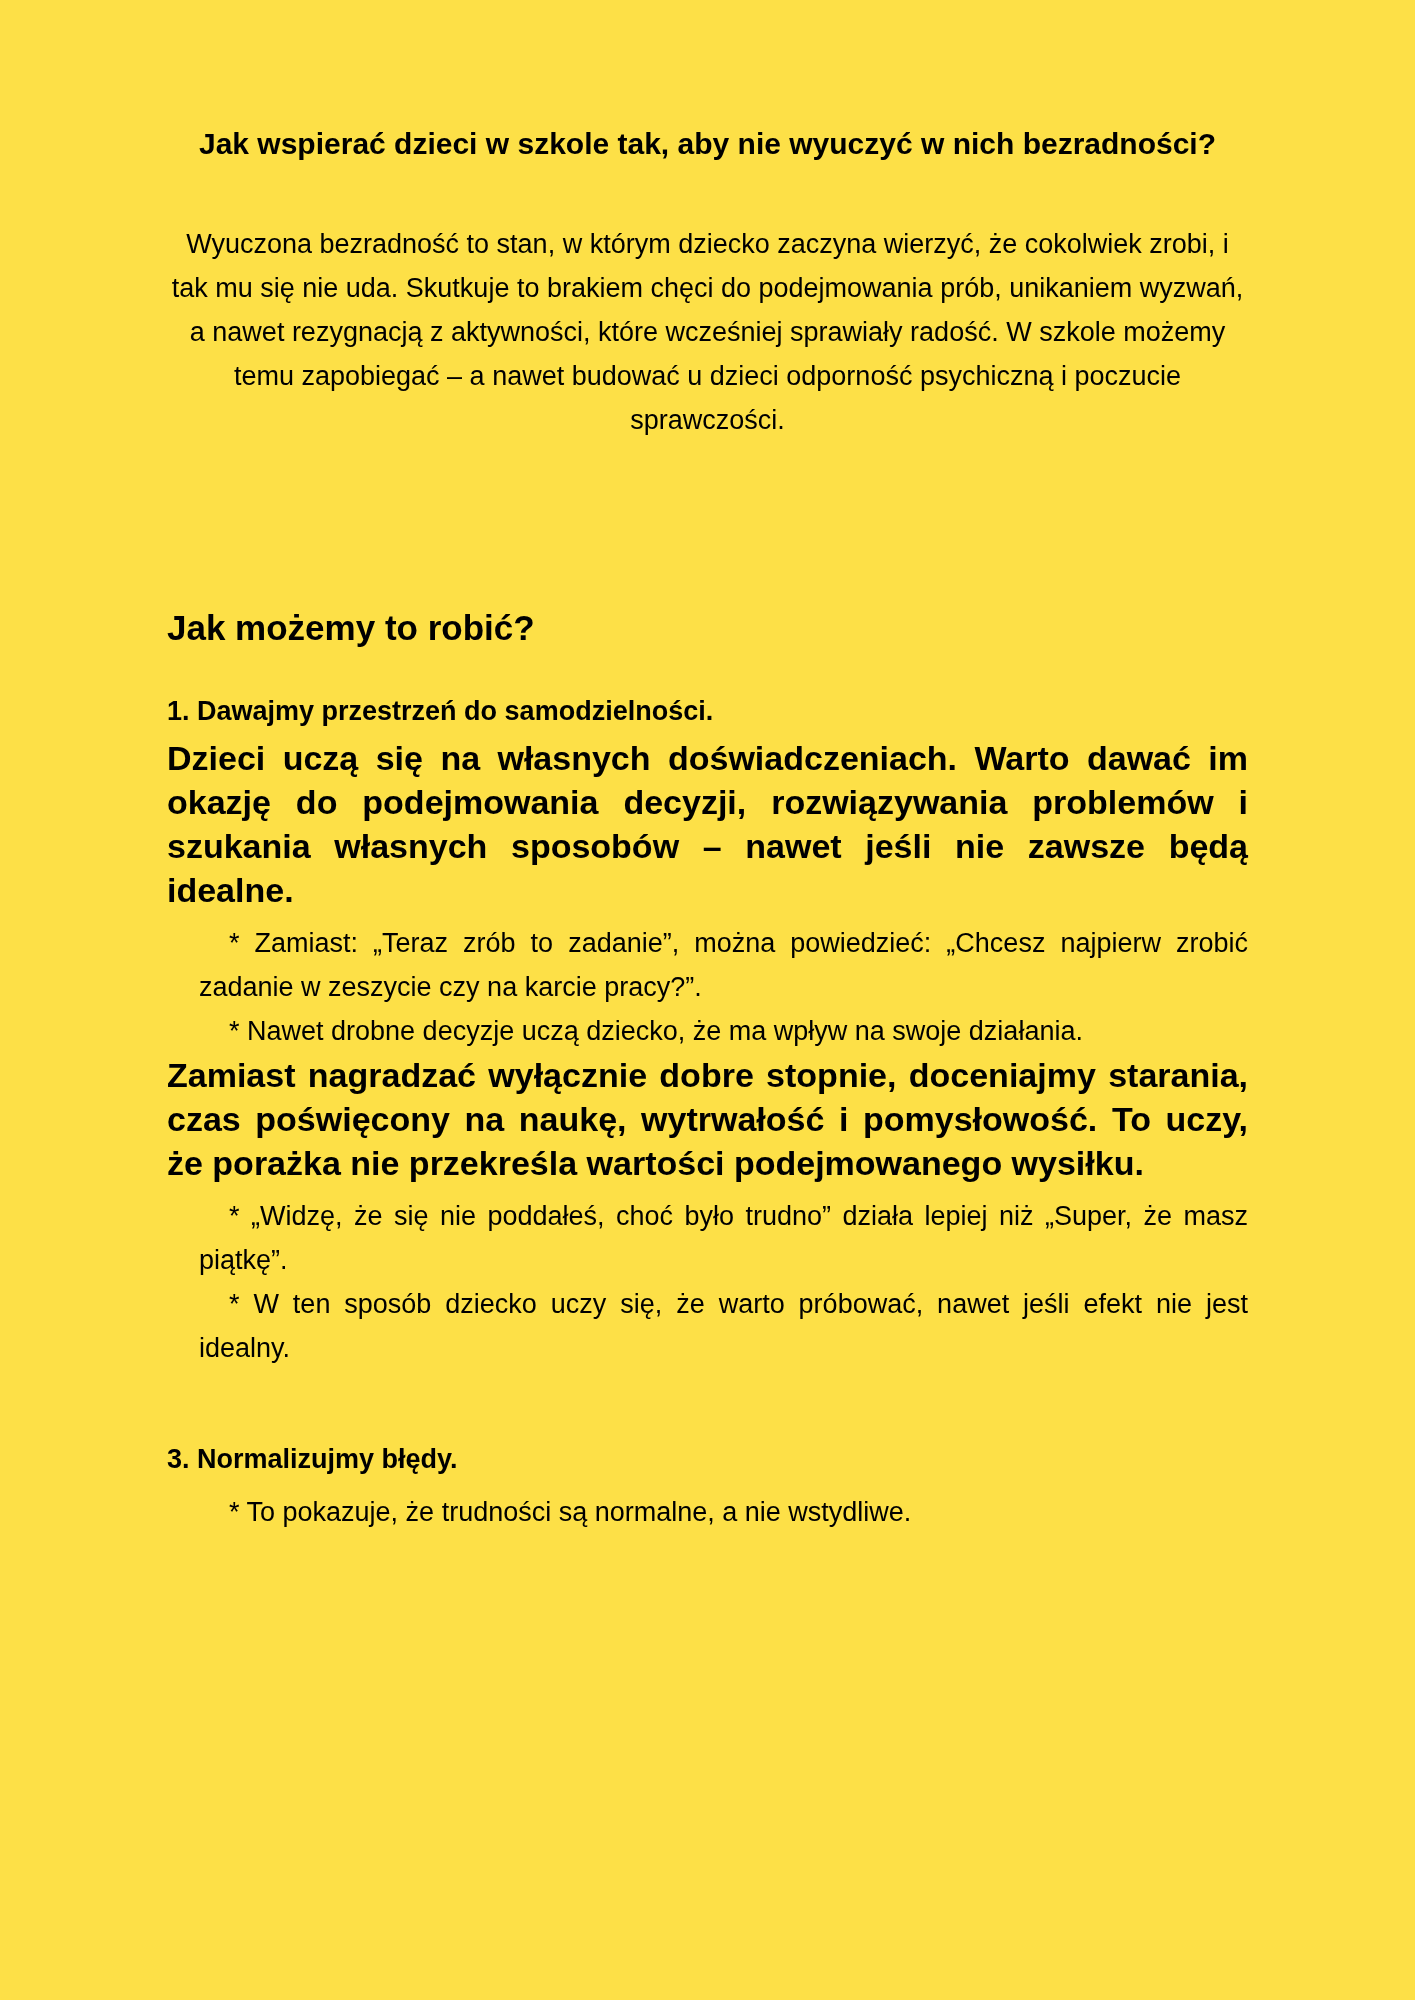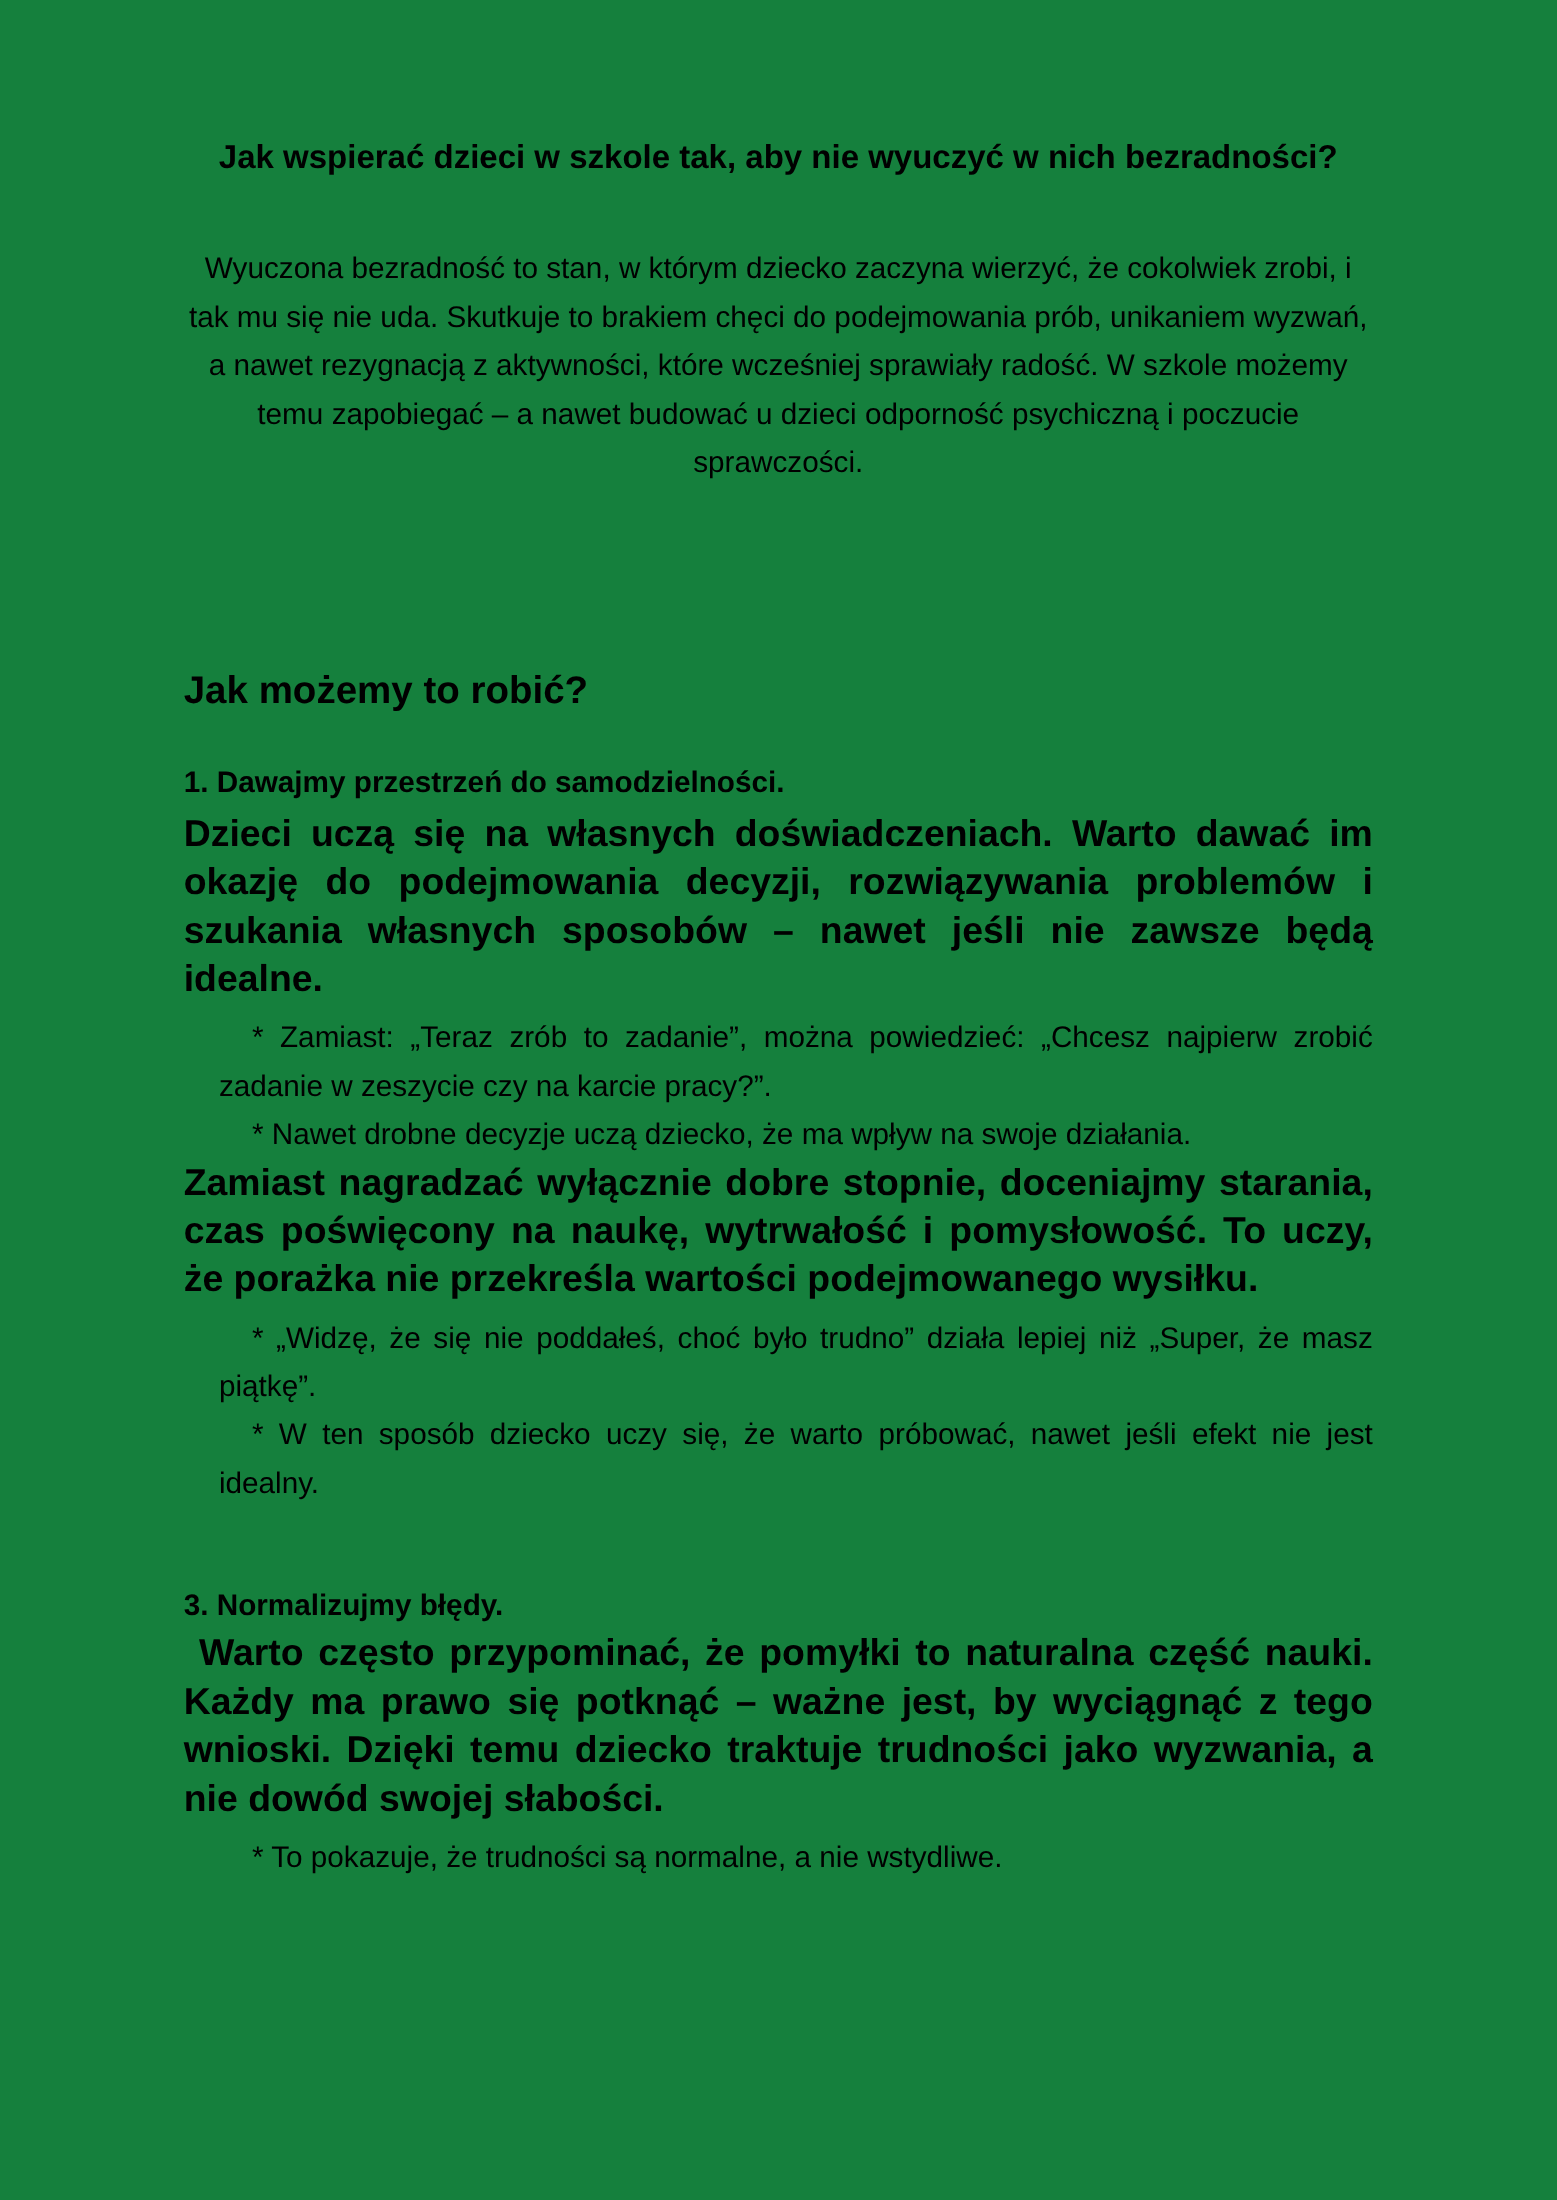--- a/index.html
+++ b/index.html
@@ -12,21 +12,21 @@
     height: 2000px;
     overflow: hidden;
     font-family: "Liberation Sans", "DejaVu Sans", sans-serif;
     color: #000000;
   }
   .page {
     box-sizing: border-box;
     width: 1415px;
     height: 2000px;
     padding: 122px 167px 0 167px;
-    background: #15803d;
+    background: #fde047;
   }
   .doc-title {
     margin: 0;
     font-size: 30px;
     font-weight: bold;
     line-height: 44px;
     text-align: center;
   }
   .intro {
     margin: 56px 0 0 0;
@@ -99,19 +99,18 @@
   <div>
     <p class="section-body">Zamiast nagradzać wyłącznie dobre stopnie, doceniajmy starania, czas poświęcony na naukę, wytrwałość i pomysłowość. To uczy, że porażka nie przekreśla wartości podejmowanego wysiłku.</p>
     <div class="bullet-group">
       <p class="bullet">* „Widzę, że się nie poddałeś, choć było trudno” działa lepiej niż „Super, że masz piątkę”.</p>
       <p class="bullet">* W ten sposób dziecko uczy się, że warto próbować, nawet jeśli efekt nie jest idealny.</p>
     </div>
   </div>
 
   <div>
     <p class="section-heading">3. Normalizujmy błędy.</p>
-    <p class="section-body indent-first">Warto często przypominać, że pomyłki to naturalna część nauki. Każdy ma prawo się potknąć – ważne jest, by wyciągnąć z tego wnioski. Dzięki temu dziecko traktuje trudności jako wyzwania, a nie dowód swojej słabości.</p>
     <div class="bullet-group">
       <p class="bullet">* To pokazuje, że trudności są normalne, a nie wstydliwe.</p>
     </div>
   </div>
 
 </div>
 
 </body></html>

